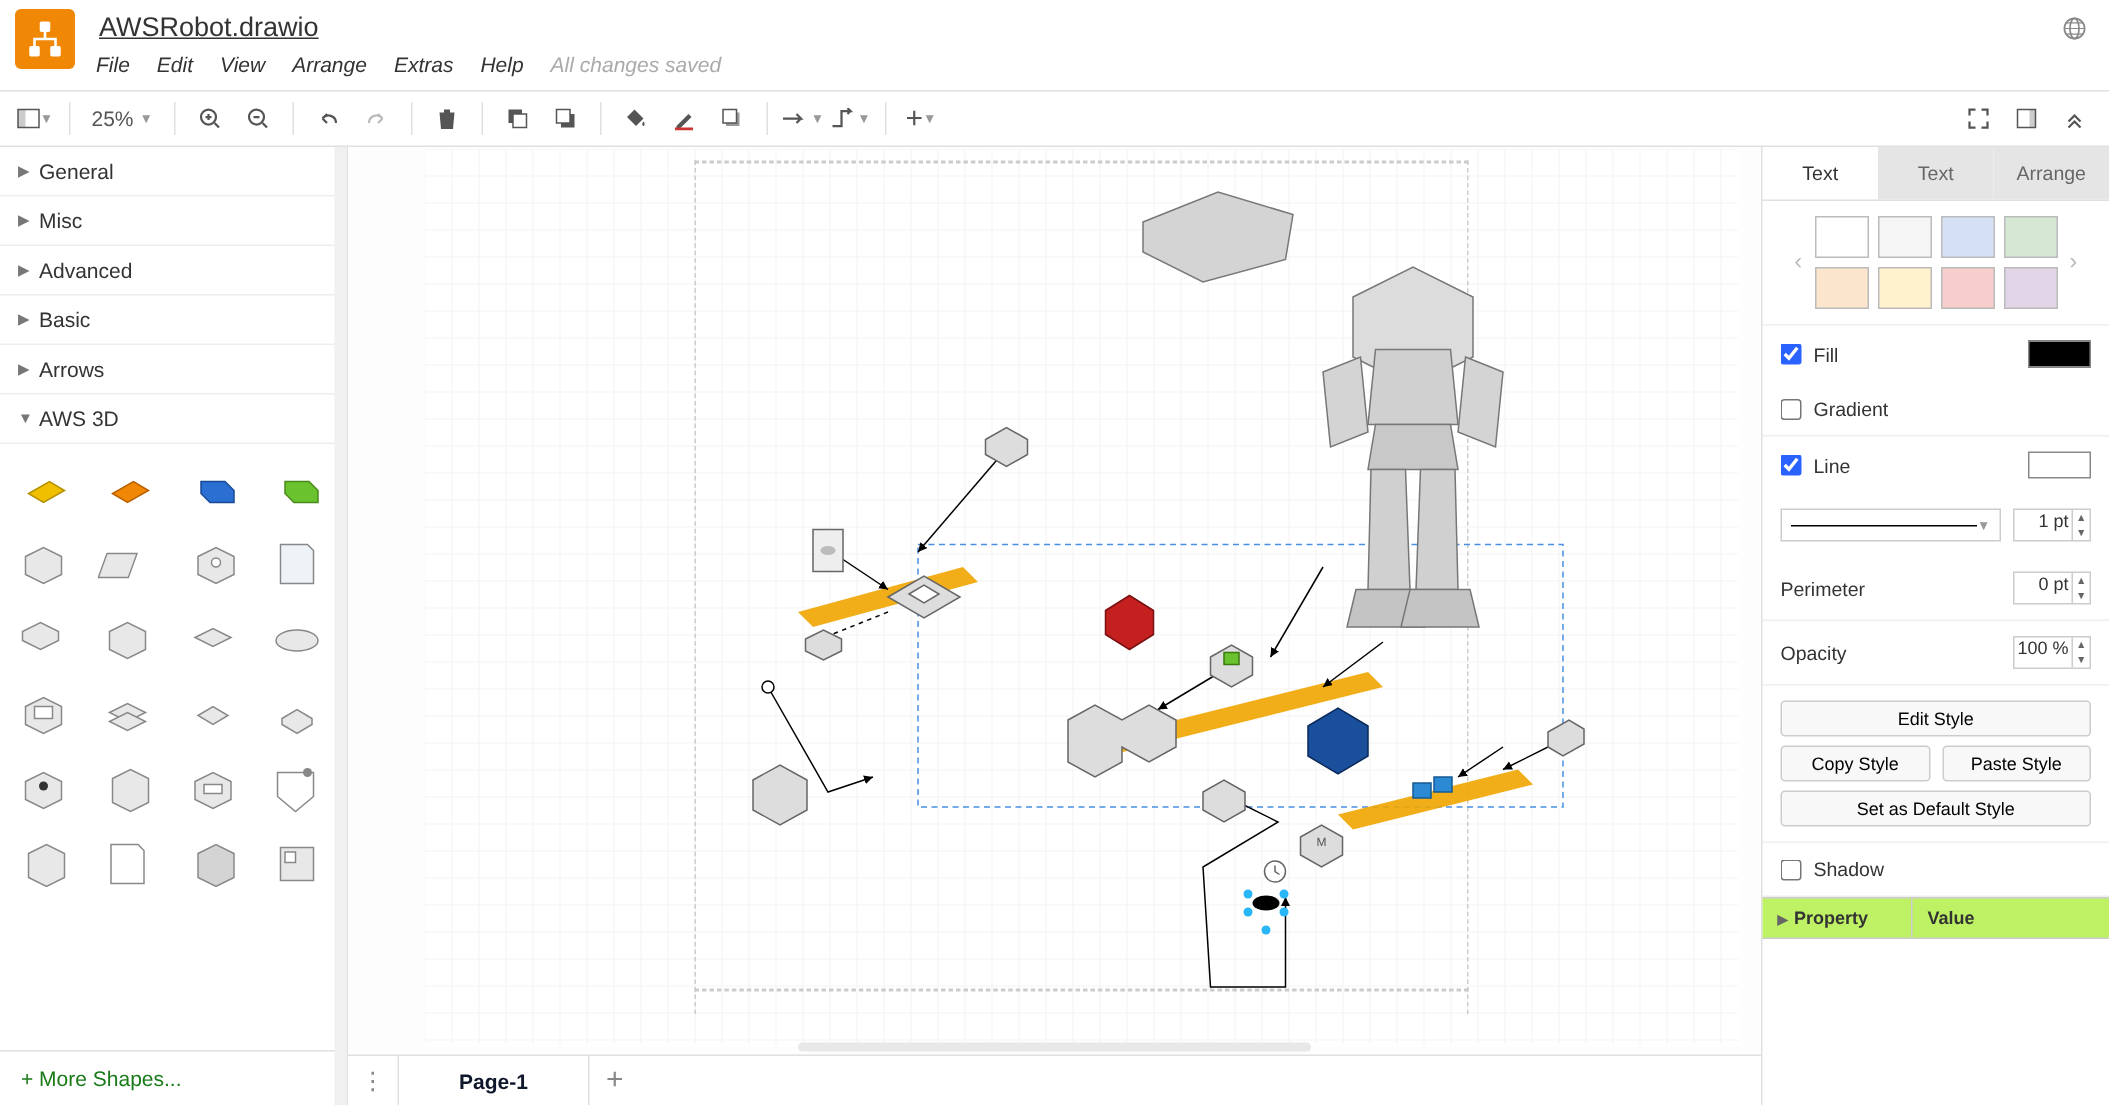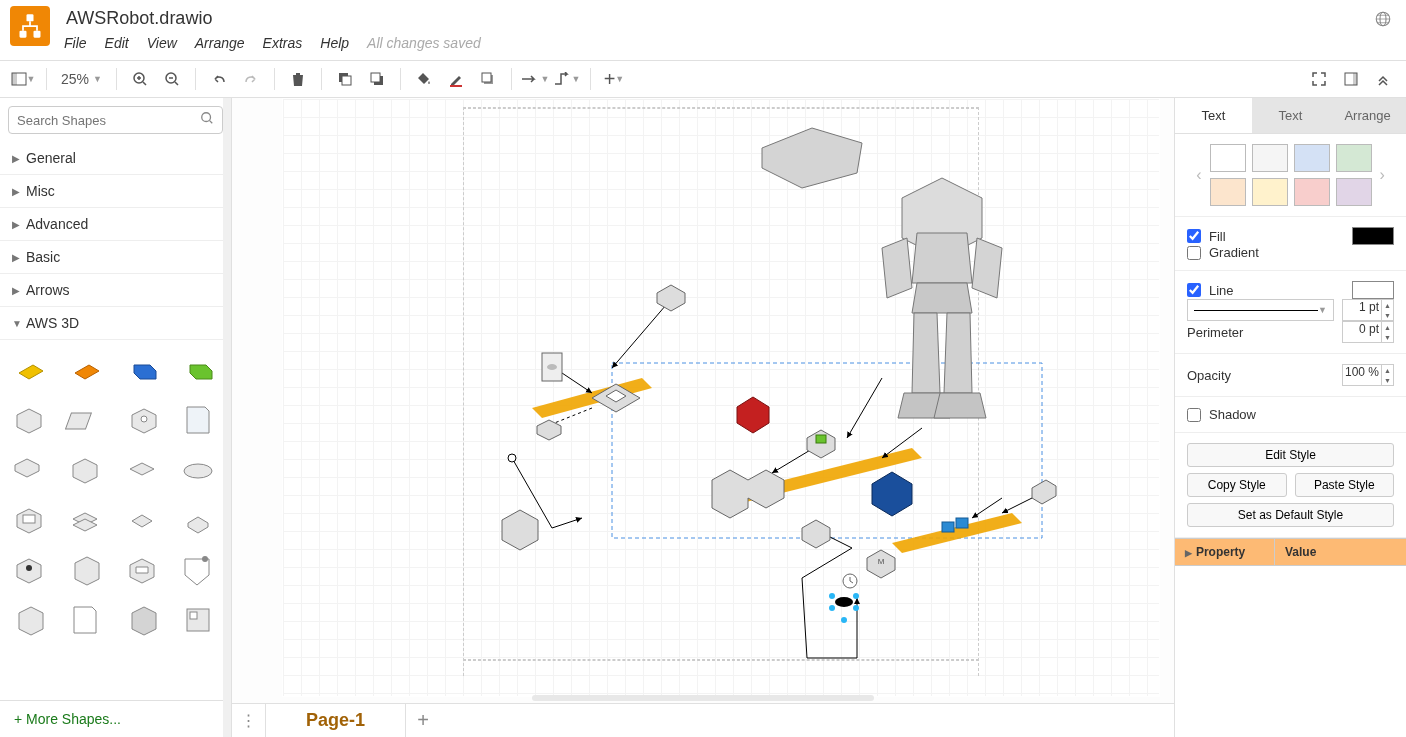--- a/index.html
+++ b/index.html
@@ -3,21 +3,21 @@
 <meta charset="utf-8">
 <style>
 * { box-sizing: border-box; margin: 0; padding: 0; font-family: -apple-system, BlinkMacSystemFont, "Segoe UI", Helvetica, Arial, sans-serif; }
 body { width: 1406px; height: 737px; overflow: hidden; background: #fff; display: flex; flex-direction: column; }
 
 
 .title-bar { height: 60px; display: flex; align-items: flex-start; padding: 6px 10px 0 10px; }
 .app-logo { width: 40px; height: 40px; background: #f08705; border-radius: 4px; margin-right: 12px; display:flex; align-items:center; justify-content:center; }
 .app-logo svg { width: 28px; height: 28px; }
 .title-area { display: flex; flex-direction: column; }
-.doc-title { font-size: 18px; font-weight: 400; color: #333; padding: 2px 4px; }
+.doc-title { font-size: 18px; font-weight: 400; color: #333; padding: 2px 4px; text-decoration: underline; }
 .menu-row { display: flex; gap: 18px; margin-top: 4px; padding-left: 2px; }
 .menu-item { font-size: 14px; color: #333; cursor: pointer; font-style: italic; }
 .menu-status { color: #aaa; }
 .globe-btn { margin-left: auto; color: #888; padding: 4px; cursor:pointer;}
 
 
 .toolbar { height: 38px; border-top: 1px solid #e0e0e0; border-bottom: 1px solid #e0e0e0; display: flex; align-items: center; padding: 0 8px; gap: 2px; }
 .tb-btn { width: 30px; height: 30px; display: flex; align-items: center; justify-content: center; color: #555; cursor: pointer; border-radius: 3px; }
 .tb-sep { width: 1px; height: 22px; background: #e0e0e0; margin: 0 6px; }
 .zoom-sel { font-size: 14px; color: #555; padding: 4px 6px; display:flex; align-items:center; gap:4px;}
@@ -52,43 +52,43 @@
 .dashed-col-r { position:absolute; right:180px; top:8px; bottom:20px; width:0; border-left:1px dashed #ccc;}
 
 .canvas-svg { position:absolute; left:50px; top:0; width:870px; height:600px; }
 
 
 .hscroll { position:absolute; left: 300px; right:300px; bottom:36px; height:6px; background:#e8e8e8; border-radius:3px;}
 
 
 .page-tabs { position: absolute; left: 0; right: 0; bottom: 0; height: 34px; border-top: 1px solid #e0e0e0; display: flex; align-items: center; background:#fff;}
 .page-menu { width: 34px; height: 34px; display:flex; align-items:center; justify-content:center; border-right:1px solid #e0e0e0; color:#888; cursor:pointer;}
-.page-tab { padding: 0 40px; height:100%; display:flex; align-items:center; border-right:1px solid #e0e0e0; font-size:18px; font-weight:700; color:#a16207; background:#fff; cursor:pointer;text-align:center;}
+.page-tab { padding: 0 40px; height:100%; display:flex; align-items:center; border-right:1px solid #e0e0e0; font-size:14px; font-weight:700; color:#0f172a; background:#fff; cursor:pointer;text-align:center;}
 .add-page { width:34px; display:flex; align-items:center; justify-content:center; color:#888; font-size:20px; cursor:pointer;}
 
 
 .right-panel { width: 232px; border-left: 1px solid #e0e0e0; background: #fff; display:flex; flex-direction:column;}
 .rp-tabs { display: flex; border-bottom: 1px solid #e0e0e0; }
 .rp-tab { flex: 1; text-align: center; padding: 10px 0; font-size: 13px; color: #333; cursor: pointer; }
 .rp-tab.inactive { background: #e5e5e5; color: #666; }
 .swatch-strip { position:relative; display:flex; align-items:center; justify-content:center; padding: 10px 8px; gap:6px; border-bottom:1px solid #eee;}
 .swatch-ctrl { color:#bbb; font-size:16px; cursor:pointer; padding:0 2px;}
 .swatch-grid { display:grid; grid-template-columns:repeat(4,1fr); gap:6px;}
 .swatch { width:36px; height:28px; border:1px solid #bbb; cursor:pointer;}
-.rp-section { padding: 10px 12px; display:flex; flex-direction:column; gap:0; border-bottom:1px solid #eee; font-size:13px; color:#333;}
+.rp-section { padding: 10px 12px; display:flex; flex-direction:column; gap:20px; border-bottom:1px solid #eee; font-size:13px; color:#333;}
 .rp-row { display:flex; align-items:center; gap:8px; }
 .rp-check { width:14px; height:14px; accent-color:#2962ff;}
 .color-chip { width:42px; height:18px; border:1px solid #888; margin-left:auto;}
 .num-input { width:52px; height:22px; border:1px solid #ccc; font-size:12px; text-align:right; padding-right:14px; position:relative; background:#fff;}
 .spin { position:absolute; right:0; top:0; bottom:0; width:12px; display:flex; flex-direction:column;}
 .spin div{flex:1; font-size:7px; color:#666; display:flex; align-items:center; justify-content:center; border-left:1px solid #ccc;}
 .line-style-sel { flex:1; height:22px; border:1px solid #ccc; display:flex; align-items:center; justify-content:space-between; padding:0 6px;}
 .line-preview { flex:1; height:1px; background:#000;}
 .rp-btn { flex:1; height:24px; border:1px solid #ccc; background:#f8f8f8; font-size:12px; cursor:pointer; border-radius:3px;}
-.prop-header { display:flex; border-top:1px solid #ccc; border-bottom:1px solid #ccc; background:#fdba74;}
+.prop-header { display:flex; border-top:1px solid #ccc; border-bottom:1px solid #ccc; background:#bef264;}
 .prop-header div{ padding:6px 10px; font-size:12px; font-weight:700; color:#333;}
 .prop-header div:first-child{ flex:0 0 100px; border-right:1px solid #ccc;}
 .prop-header .caret { font-size:9px; color:#666; margin-right:4px;}
 </style>
 </head>
 <body>
 
 <div class="title-bar">
   <div class="app-logo">
     <svg viewBox="0 0 24 24">
@@ -226,27 +226,20 @@
   <div class="tb-btn">
       <svg width="14" height="14" viewBox="0 0 14 14">
         <path d="M3 9l4-4 4 4M3 13l4-4 4 4" fill="none" stroke="#555" stroke-width="1.5"></path>
       </svg>
     </div>
 </div>
 
 <div class="main">
 
   <div class="left-sidebar">
-    <div class="search-box">
-      <input placeholder="Search Shapes" style="">
-      <span class="sicon"><svg width="14" height="14" viewBox="0 0 16 16">
-            <circle cx="7" cy="7" r="5" fill="none" stroke="#888" stroke-width="1.5"></circle>
-            <path d="M11 11l3 3" stroke="#888" stroke-width="1.5"></path>
-          </svg></span>
-    </div>
     <div class="categories">
       <div class="cat-item">
           <span class="cat-arrow">▶</span>
           <span>General</span>
         </div>
       <div class="cat-item">
           <span class="cat-arrow">▶</span>
           <span>Misc</span>
         </div>
       <div class="cat-item">
@@ -587,38 +580,38 @@
       <div class="rp-row">
         <span>Opacity</span>
         <div style="flex:1"></div>
         <div class="num-input"><span>100 %</span><div class="spin">
               <div>▲</div>
               <div>▼</div>
             </div></div>
       </div>
     </div>
 
+    <div class="rp-section" style="gap:6px">
+      <div class="rp-row">
+          <button class="rp-btn">Edit Style</button>
+        </div>
+      <div class="rp-row">
+        <button class="rp-btn">Copy Style</button>
+        <button class="rp-btn">Paste Style</button>
+      </div>
+      <div class="rp-row">
+          <button class="rp-btn">Set as Default Style</button>
+        </div>
+    </div>
+
     <div class="rp-section">
       <div class="rp-row">
         <input type="checkbox" class="rp-check" style="">
         <span>Shadow</span>
       </div>
-    </div>
-
-    <div class="rp-section" style="gap:6px">
-      <div class="rp-row">
-          <button class="rp-btn">Edit Style</button>
-        </div>
-      <div class="rp-row">
-        <button class="rp-btn">Copy Style</button>
-        <button class="rp-btn">Paste Style</button>
-      </div>
-      <div class="rp-row">
-          <button class="rp-btn">Set as Default Style</button>
-        </div>
     </div>
 
     <div class="prop-header">
       <div><span class="caret">▶</span><span>Property</span></div>
       <div style="flex:1"><span>Value</span></div>
     </div>
   </div>
 </div>
 
 </body></html>

